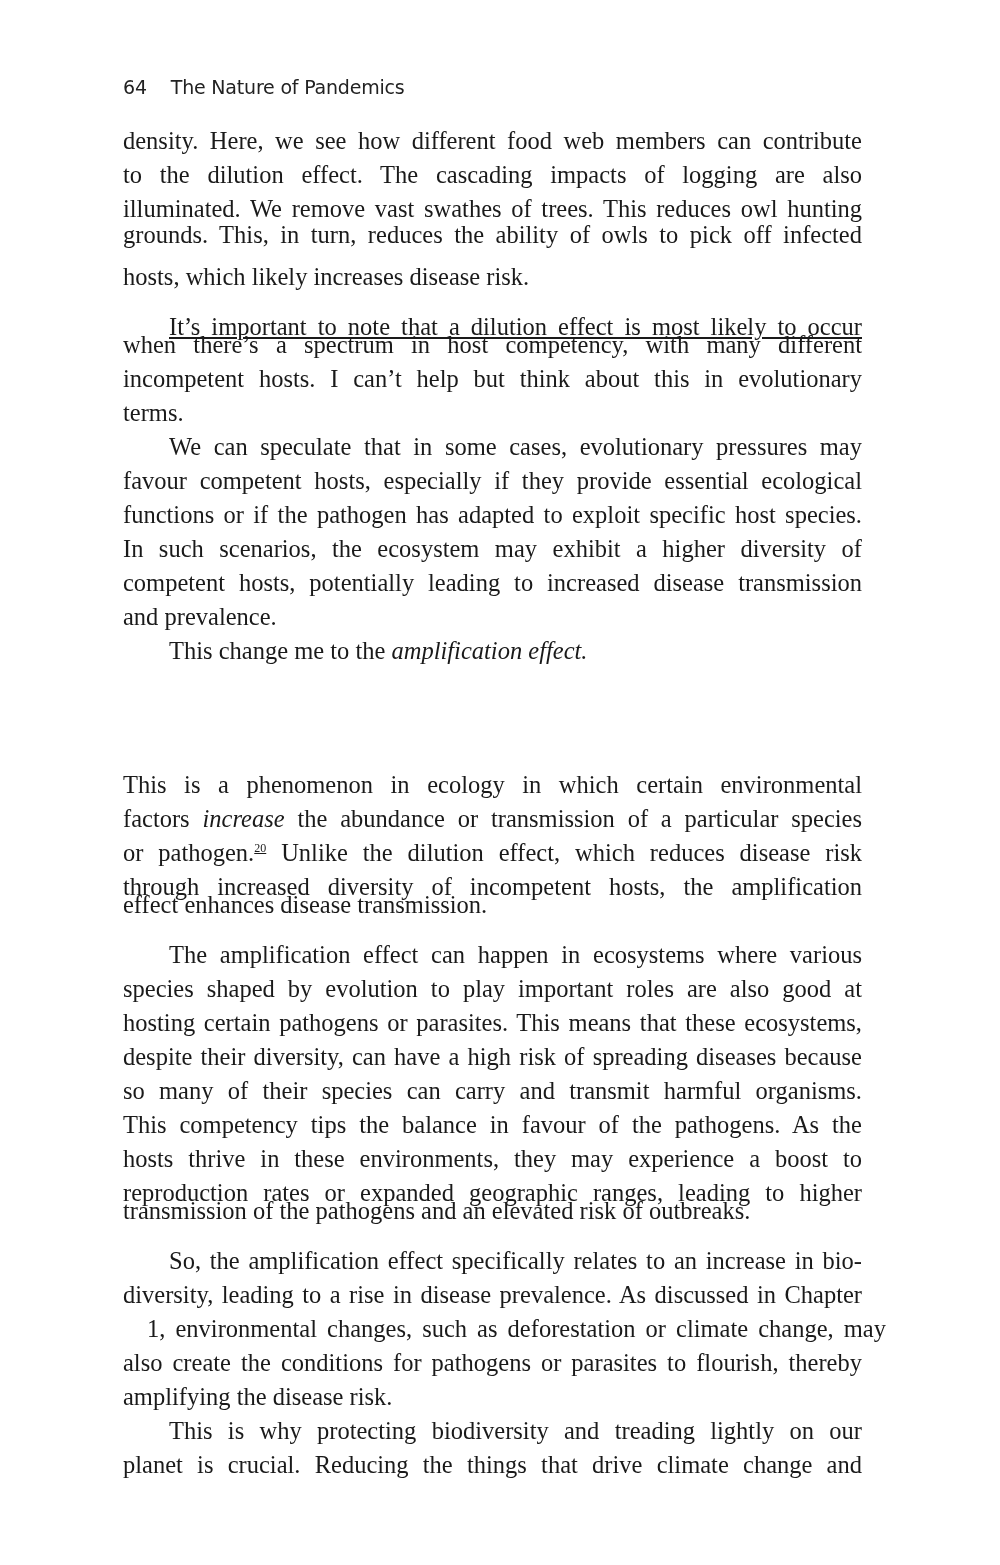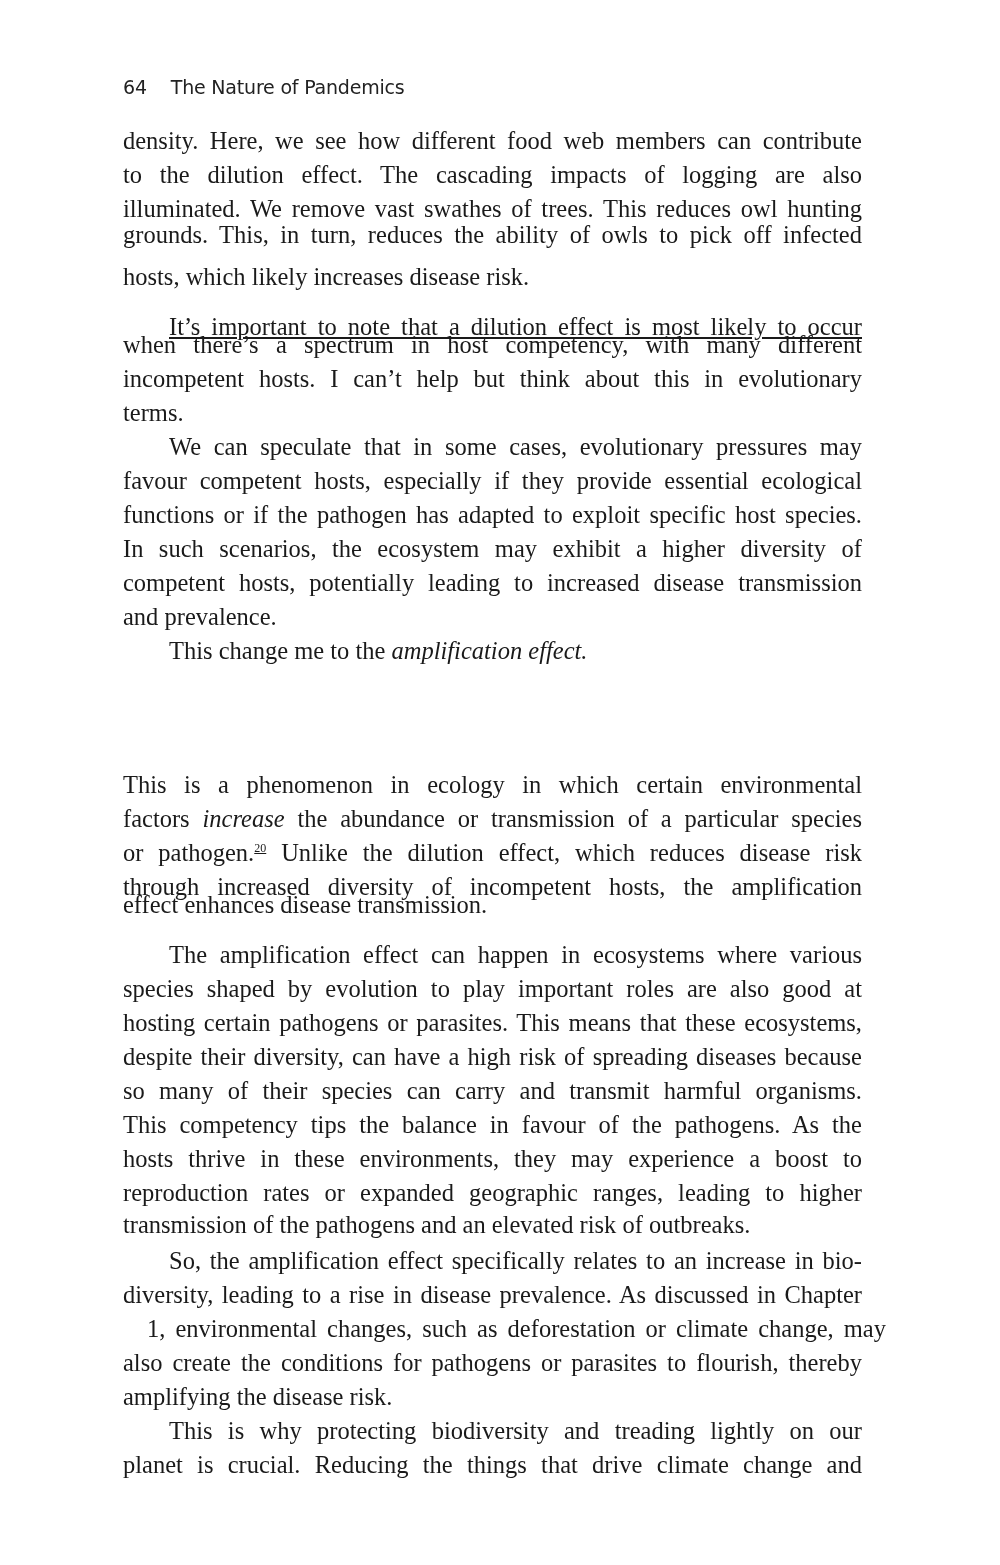--- a/index.html
+++ b/index.html
@@ -123,21 +123,21 @@
 
     <div>
       <div class="line indent" style="top:170px;">The amplification effect can happen in ecosystems where various</div>
       <div class="line" style="top:204px;">species shaped by evolution to play important roles are also good at</div>
       <div class="line" style="top:238px;">hosting certain pathogens or parasites. This means that these ecosystems,</div>
       <div class="line" style="top:272px;">despite their diversity, can have a high risk of spreading diseases because</div>
       <div class="line" style="top:306px;">so many of their species can carry and transmit harmful organisms.</div>
       <div class="line" style="top:340px;">This competency tips the balance in favour of the pathogens. As the</div>
       <div class="line" style="top:374px;">hosts thrive in these environments, they may experience a boost to</div>
       <div class="line" style="top:408px;">reproduction rates or expanded geographic ranges, leading to higher</div>
-      <div class="line last" style="top:440px;">transmission of the pathogens and an elevated risk of outbreaks.</div>
+      <div class="line last" style="top:426px;">transmission of the pathogens and an elevated risk of outbreaks.</div>
     </div>
 
     <div>
       <div class="line indent" style="top:476px;">So, the amplification effect specifically relates to an increase in bio-</div>
       <div class="line" style="top:510px;">diversity, leading to a rise in disease prevalence. As discussed in Chapter</div>
       <div class="line" style="top:544px;margin-left:24px;">1, environmental changes, such as deforestation or climate change, may</div>
       <div class="line" style="top:578px;">also create the conditions for pathogens or parasites to flourish, thereby</div>
       <div class="line last" style="top:612px;">amplifying the disease risk.</div>
     </div>
 

